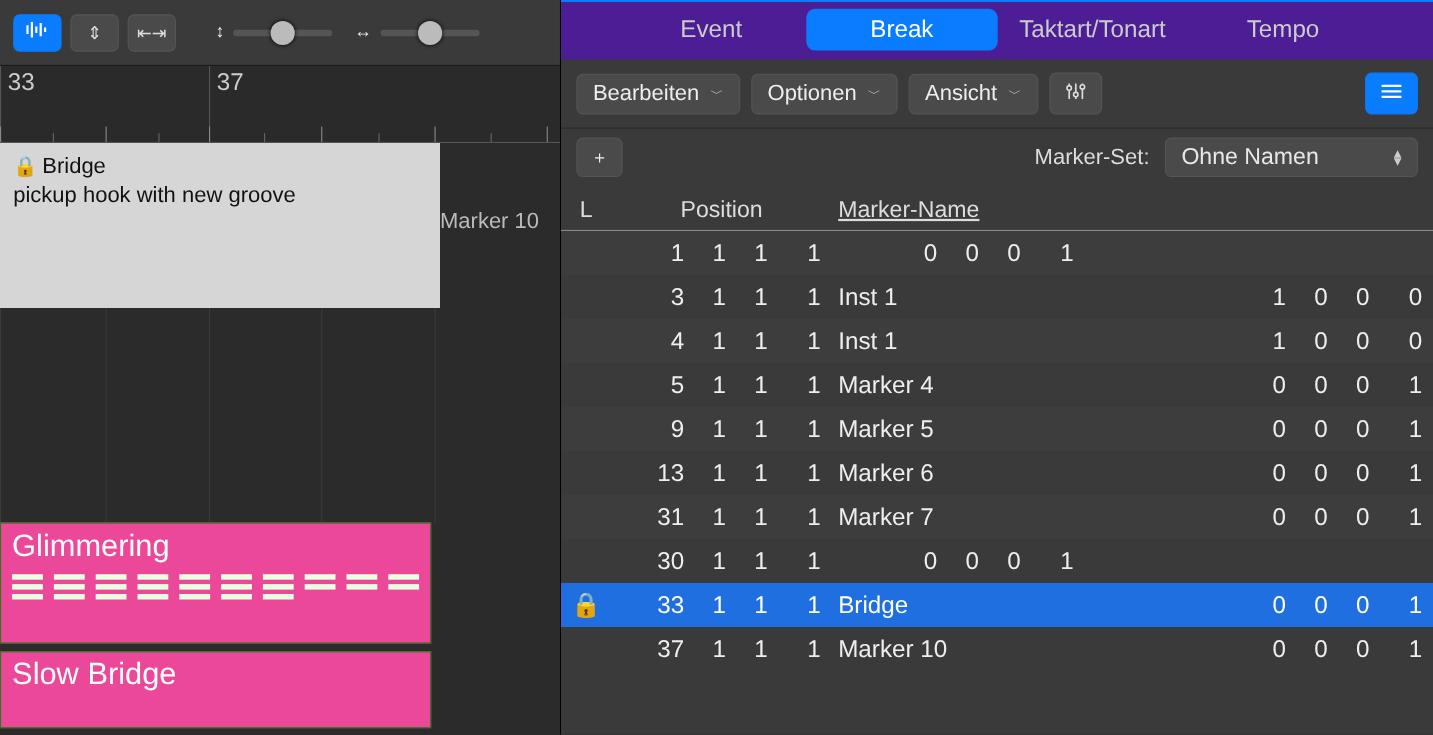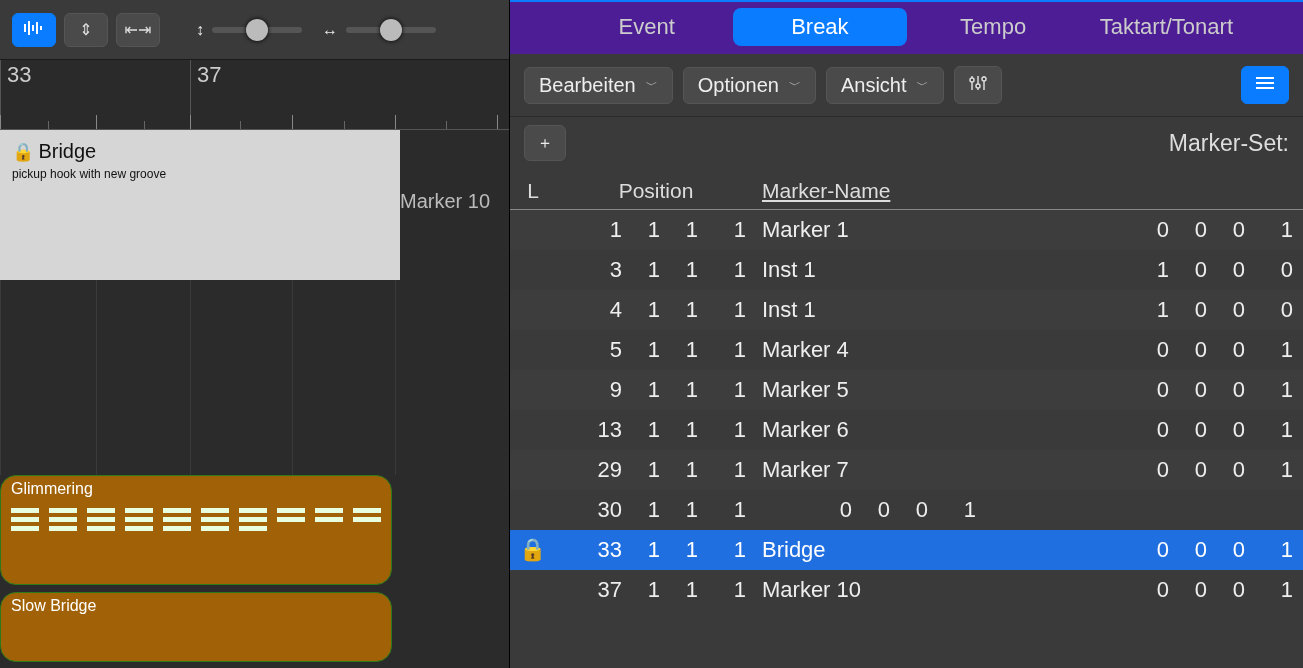--- a/index.html
+++ b/index.html
@@ -97,39 +97,39 @@
     left: 0;
     width: 400px;
     height: 150px;
     background: #d6d6d6;
     color: #111;
     padding: 10px 12px;
     font-size: 20px;
   }
   .marker-region .lock { font-size:18px; margin-right:4px; }
   .marker-region .title { font-weight: 500; }
-  .marker-region .note { margin-top: 4px; font-size: 12px; }
+  .marker-region .note { margin-top: 4px; font-size: 20px; }
   .marker-chip {
     position: absolute;
     left: 400px;
     top: 60px;
     color: #bbb;
     font-size: 20px;
   }
   .divider-row { position:absolute; top:150px; left:0; right:0; height:195px; }
   .grid-col { position:absolute; top:0; bottom:0; border-left:1px solid #3a3a3a; }
 
   .clip {
     position: absolute;
-    background: #a16207;
+    background: #ec4899;
     border: 1px solid #2a7a18;
-    border-radius: 16px;
+    border-radius: 0;
     color: #fff;
     padding: 4px 10px;
-    font-size: 16px;
+    font-size: 28px;
   }
   .clip .midi {
     margin-top: 10px;
     display: flex;
     flex-wrap: wrap;
     gap: 4px 10px;
   }
   .midi span {
     width: 28px; height: 5px; background:#e8ffe0;
   }
@@ -190,21 +190,21 @@
   }
   .icon-btn.active { background:#0a7cff; border-color:#0a7cff; color:#fff; }
 
   .setrow {
     display:flex;
     align-items:center;
     padding: 8px 14px 12px 14px;
     gap: 14px;
   }
   .setrow .spacer { flex:1; }
-  .setlabel { font-size:23px; color:#ddd; }
+  .setlabel { font-size:20px; color:#ddd; }
   .select {
     background:#4a4a4a;
     border:1px solid #555;
     border-radius:6px;
     padding:5px 14px;
     font-size:21px;
     min-width: 230px;
     display:flex; justify-content:space-between; align-items:center;
   }
   .stepper { font-size:14px; color:#ccc; line-height:7px; }
@@ -368,22 +368,22 @@
     <div class="clip" style="top:462px; left:0; width:392px; height:70px">
       <div>Slow Bridge</div>
     </div>
   </div>
 </div>
 
 <div class="right">
   <div class="tabs">
     <div class="tab">Event</div>
     <div class="tab active">Break</div>
+    <div class="tab">Taktart/Tonart</div>
     <div class="tab">Tempo</div>
-    <div class="tab">Taktart/Tonart</div>
   </div>
 
   <div class="subtoolbar">
     <div class="dropdown">
       <span>Bearbeiten</span>
       <span class="chev">﹀</span>
     </div>
     <div class="dropdown">
       <span>Optionen</span>
       <span class="chev">﹀</span>
@@ -419,38 +419,41 @@
       </span>
     </div>
   </div>
 
   <div class="setrow">
     <div class="icon-btn" style="width:42px;height:36px">
       <span>＋</span>
     </div>
     <div class="spacer"></div>
     <div class="setlabel">Marker-Set:</div>
+    <div class="select">
+      <span>Ohne Namen</span>
+      <span class="stepper">▴<br>▾</span>
+    </div>
   </div>
 
   <div class="table">
     <div class="thead">
       <div class="col-lock">L</div>
       <div class="col-pos">Position</div>
       <div class="col-name">Marker-Name</div>
     </div>
     <div id="tbody">
         <div class="trow">
           <div class="lock-cell"></div>
           <div class="pos-cell">
             <span>1</span>
             <span>1</span>
             <span>1</span>
             <span class="sub">1</span>
           </div>
-          <div class="name-cell">Marker 1</div>
           <div class="len-cell">
             <span>0</span>
             <span>0</span>
             <span>0</span>
             <span class="sub">1</span>
           </div>
         </div>
         <div class="trow">
           <div class="lock-cell"></div>
           <div class="pos-cell">
@@ -527,21 +530,21 @@
           <div class="len-cell">
             <span>0</span>
             <span>0</span>
             <span>0</span>
             <span class="sub">1</span>
           </div>
         </div>
         <div class="trow">
           <div class="lock-cell"></div>
           <div class="pos-cell">
-            <span>29</span>
+            <span>31</span>
             <span>1</span>
             <span>1</span>
             <span class="sub">1</span>
           </div>
           <div class="name-cell">Marker 7</div>
           <div class="len-cell">
             <span>0</span>
             <span>0</span>
             <span>0</span>
             <span class="sub">1</span>

